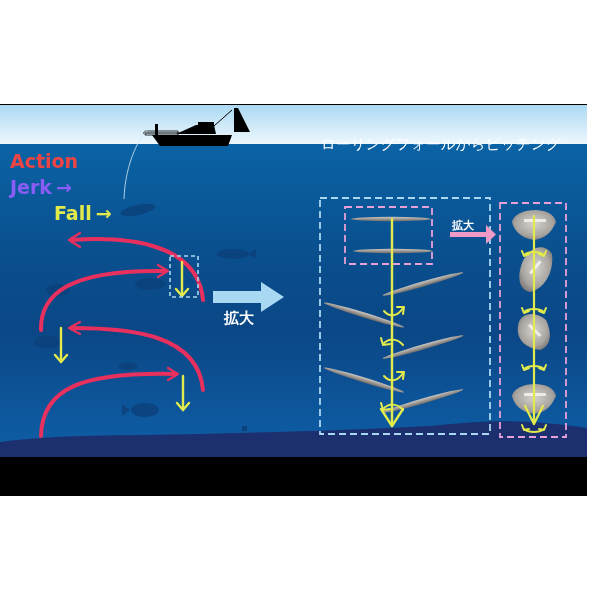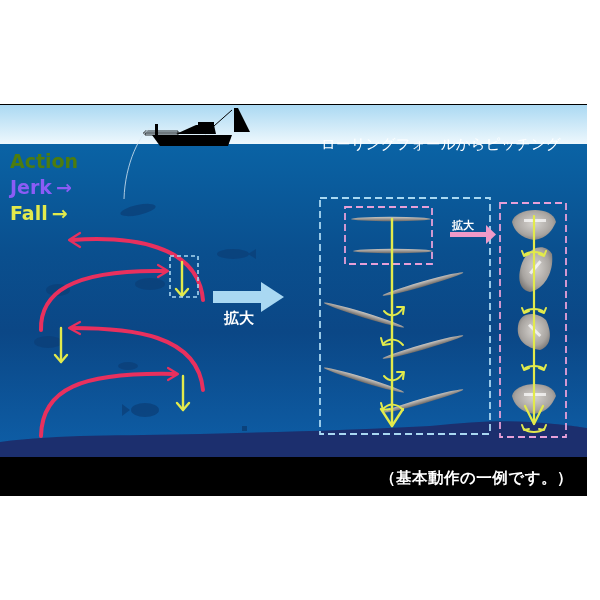--- a/index.html
+++ b/index.html
@@ -7,23 +7,23 @@
            font-family: "DejaVu Sans", "Liberation Sans", sans-serif; }
     .scene { position: absolute; left: 0; top: 104px; width: 587px; height: 392px; overflow: hidden; }
     .sky { position: absolute; left: 0; top: 0; width: 587px; height: 40px;
            background: linear-gradient(#a9d8f2, #eef8fd); }
     .sea { position: absolute; left: 0; top: 40px; width: 587px; height: 313px;
            background: linear-gradient(#0a63a5 0%, #0a4f8e 35%, #0b4786 60%, #0e5fa8 100%); }
     .band { position: absolute; left: 0; top: 353px; width: 587px; height: 39px; background: #000; }
     .art { position: absolute; left: 0; top: 0; }
     .legend { position: absolute; left: 10px; top: 44px; }
     .legend .row { font-weight: bold; font-size: 19px; line-height: 26px; height: 26px; white-space: nowrap; }
-    .legend .action { color: #4d7c0f; }
+    .legend .action { color: #ef4444; }
     .legend .jerk { color: #8b5cf6; }
-    .legend .fall { color: #e2ea4c; }
+    .legend .fall { color: #e2ea4c; margin-left: 44px; }
     .legend .arr { display: inline-block; margin-left: 4px; }
     .caption { position: absolute; left: 321px; top: 31px; color: #ffffff; font-size: 14.5px;
                line-height: 18px; font-weight: normal; letter-spacing: 0.2px; }
     .zoom-label { position: absolute; left: 224px; top: 205px; color: #ffffff; font-size: 15px; font-weight: bold; }
     .zoom-label-small { position: absolute; left: 452px; top: 114px; color: #ffffff; font-size: 11px; font-weight: bold; }
     .note { position: absolute; right: 14px; top: 364px; color: #ffffff; font-size: 15.5px; font-weight: bold; letter-spacing: 0.5px; }
     .frame-line { position: absolute; left: 0; top: 0; width: 587px; height: 1px; background: #000; }
   </style>
 </head>
 <body>
@@ -188,14 +188,13 @@
     </div>
   </div>
 
   <div class="caption">
     <div>ローリングフォールからピッチング</div>
   </div>
 
   <div class="zoom-label">拡大</div>
   <div class="zoom-label-small">拡大</div>
 
-  <div class="note">（基本動作の一例です。）</div>
 </div>
 
 </body></html>

